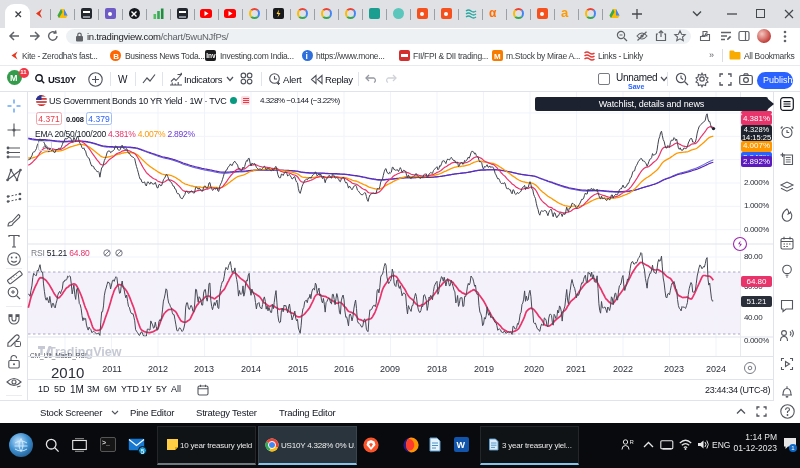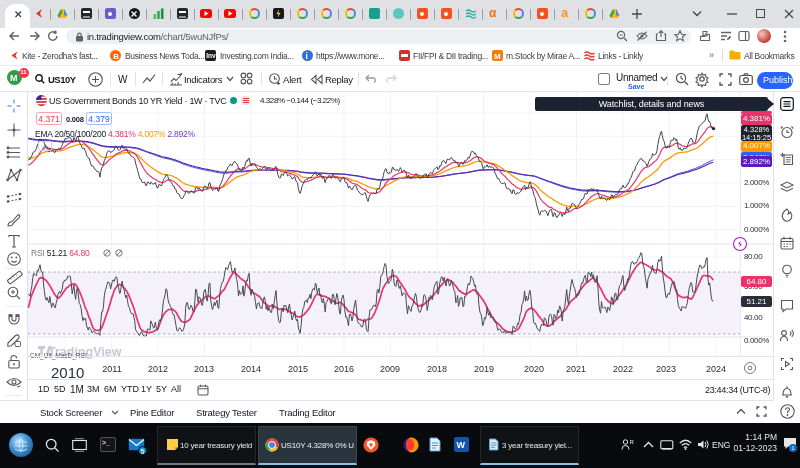--- a/index.html
+++ b/index.html
@@ -461,21 +461,21 @@
     <div class="a" style="left:190px;top:364px;width:28px;text-align:center;font-size:9px;color:#2a2e39">2013</div>
     <div class="a" style="left:237px;top:364px;width:28px;text-align:center;font-size:9px;color:#2a2e39">2014</div>
     <div class="a" style="left:284px;top:364px;width:28px;text-align:center;font-size:9px;color:#2a2e39">2015</div>
     <div class="a" style="left:330px;top:364px;width:28px;text-align:center;font-size:9px;color:#2a2e39">2016</div>
     <div class="a" style="left:376px;top:364px;width:28px;text-align:center;font-size:9px;color:#2a2e39">2009</div>
     <div class="a" style="left:423px;top:364px;width:28px;text-align:center;font-size:9px;color:#2a2e39">2018</div>
     <div class="a" style="left:470px;top:364px;width:28px;text-align:center;font-size:9px;color:#2a2e39">2019</div>
     <div class="a" style="left:516px;top:364px;width:28px;text-align:right;font-size:9px;color:#2a2e39">2020</div>
     <div class="a" style="left:562px;top:364px;width:28px;text-align:center;font-size:9px;color:#2a2e39">2021</div>
     <div class="a" style="left:609px;top:364px;width:28px;text-align:center;font-size:9px;color:#2a2e39">2022</div>
-    <div class="a" style="left:656px;top:364px;width:28px;text-align:left;font-size:9px;color:#2a2e39">2023</div>
+    <div class="a" style="left:656px;top:364px;width:28px;text-align:right;font-size:9px;color:#2a2e39">2023</div>
     <div class="a" style="left:702px;top:364px;width:28px;text-align:center;font-size:9px;color:#2a2e39">2024</div>
     <svg class="a" style="left:36px;top:94.5px" width="11" height="11">
       <defs>
         <clipPath id="fc">
           <circle cx="5.5" cy="5.5" r="5.5"></circle>
         </clipPath>
       </defs>
       <g clip-path="url(#fc)">
         <rect width="11" height="11" fill="#fff"></rect>
         <rect y="0" width="11" height="1.6" fill="#c62828"></rect>

